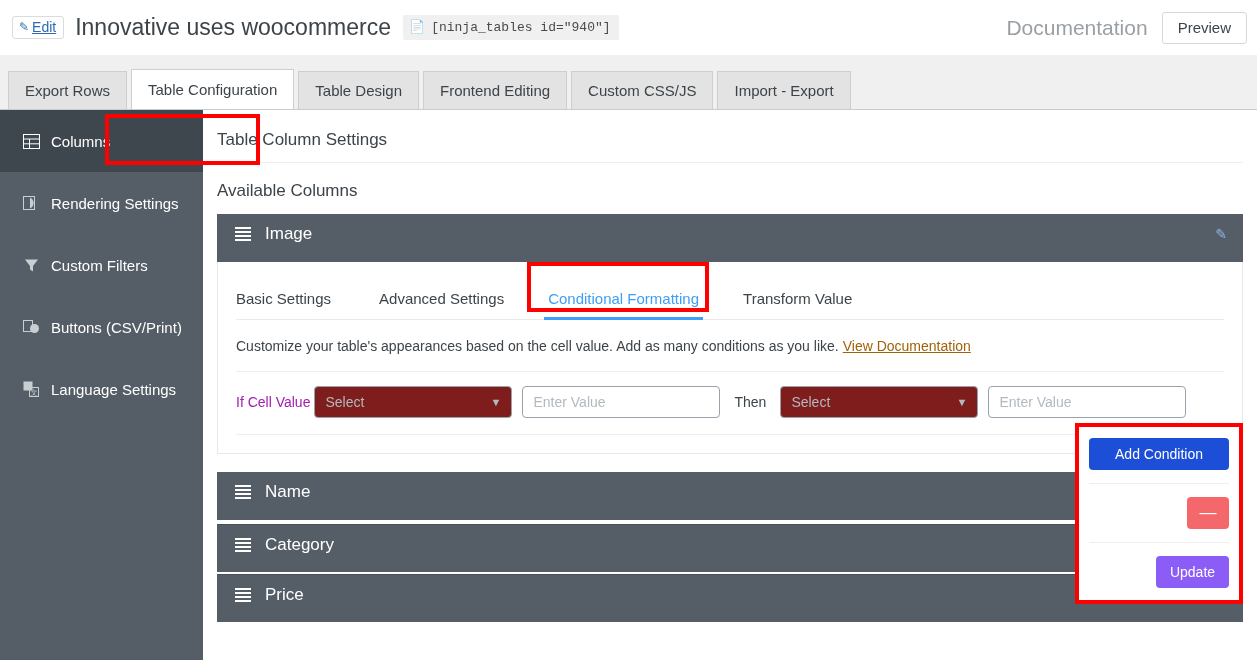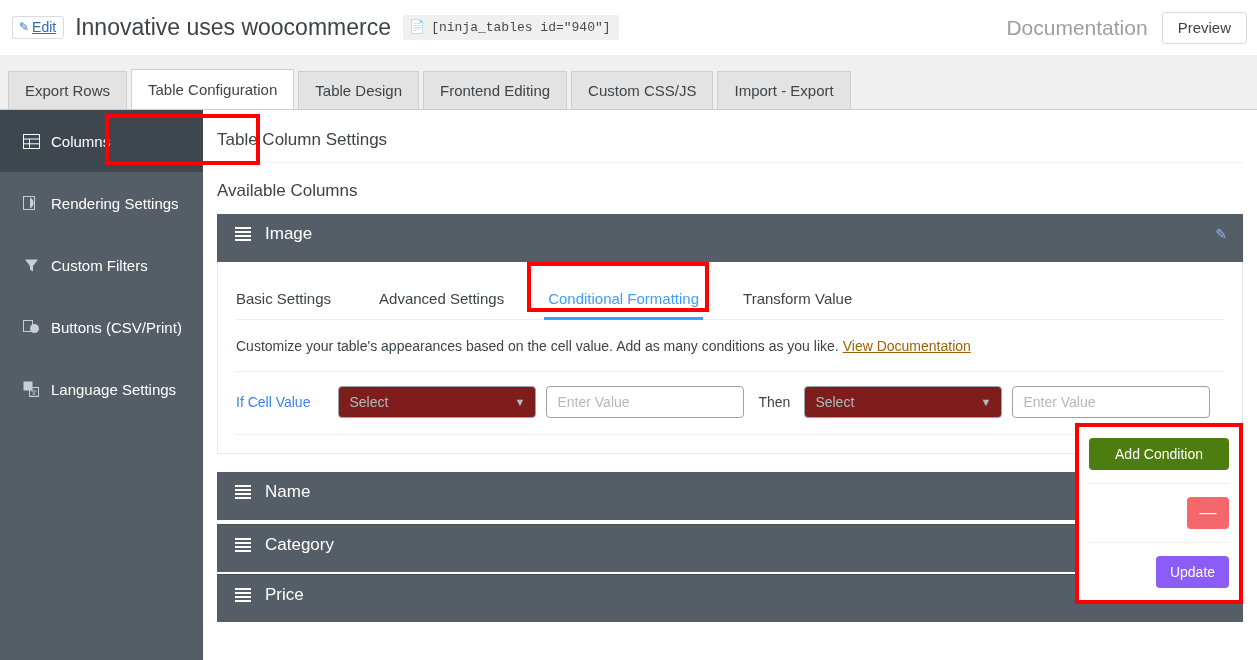--- a/index.html
+++ b/index.html
@@ -266,23 +266,23 @@
 
   .cond-row {
     display: flex;
     align-items: center;
     gap: 0;
     padding: 14px 0 16px 0;
     border-bottom: 1px solid #eceef0;
   }
   .lbl-cell {
     font-size: 14px;
-    color: #3b82f6;
-    white-space: nowrap;
-    margin-right: 28px;
+    color: #a21caf;
+    white-space: nowrap;
+    margin-right: 4px;
   }
   .lbl-then {
     font-size: 14px;
     color: #3d4449;
     white-space: nowrap;
     margin: 0 14px;
   }
   .sel {
     width: 198px;
     height: 32px;
@@ -320,21 +320,21 @@
     position: absolute;
     right: 14px;
     top: 313px;
     width: 168px;
     z-index: 4;
     background: #ffffff;
     border: 4px solid #ff0000;
     padding: 8px 10px 12px 10px;
   }
   .btn-add {
-    background: #4d7c0f;
+    background: #1d4ed8;
     color: #fff;
     font-size: 14px;
     border-radius: 4px;
     height: 32px;
     display: flex;
     align-items: center;
     justify-content: center;
     margin: 3px 0 0 0;
     white-space: nowrap;
   }

